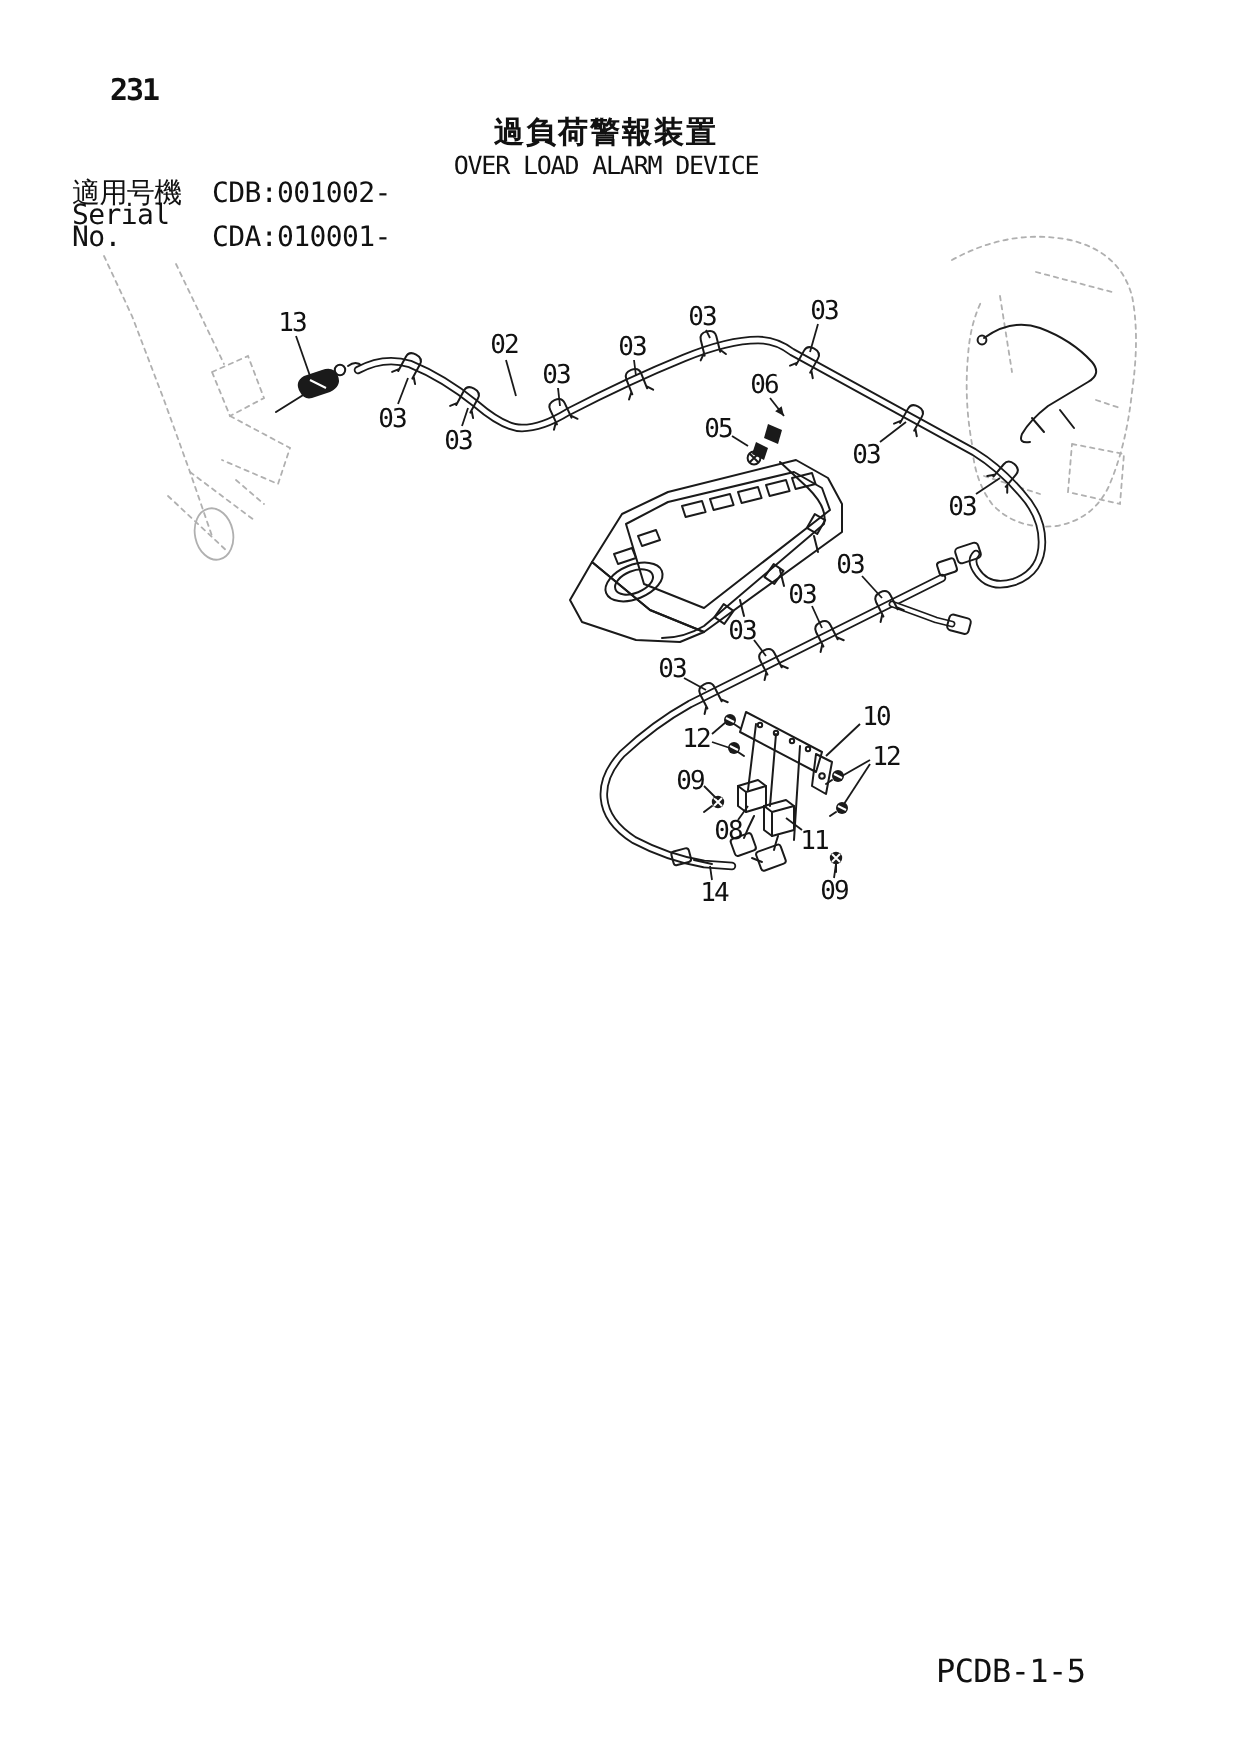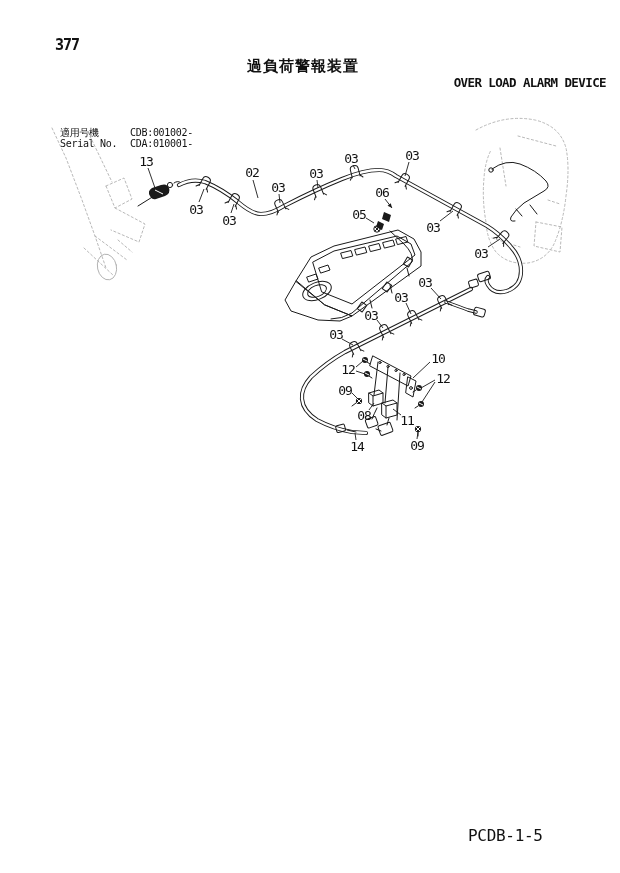--- a/index.html
+++ b/index.html
@@ -5,41 +5,41 @@
   html,body{margin:0;padding:0;}
   body{
     width:620px;height:873px;background:#ffffff;position:relative;
     font-family:"DejaVu Sans Mono","Liberation Mono",monospace;color:#111;
     overflow:hidden;
   }
   .abs{position:absolute;}
   .page-number{left:55px;top:36px;font-size:15px;font-weight:bold;letter-spacing:-1px;}
   .title-ja{left:0;top:57px;width:606px;text-align:center;font-size:15px;font-weight:bold;
     font-family:"DejaVu Sans","Liberation Sans",sans-serif;letter-spacing:1px;}
-  .title-en{left:0;top:75px;width:606px;text-align:right;font-size:12.5px;font-weight:bold;
+  .title-en{left:0;top:75px;width:606px;text-align:center;font-size:12.5px;font-weight:normal;
     letter-spacing:-0.6px;}
-  .serial-block{left:60px;top:92px;font-size:10px;line-height:11px;letter-spacing:-0.3px;margin-top:35px;}
+  .serial-block{left:36px;top:92px;font-size:14px;line-height:11px;letter-spacing:-0.3px;}
   .serial-row span{display:inline-block;}
   .serial-label{width:70px;}
   .doc-code{left:468px;top:826px;font-size:16px;letter-spacing:-0.3px;}
   svg{position:absolute;left:0;top:0;}
   .ln{fill:none;stroke:#1a1a1a;stroke-width:1;stroke-linecap:round;stroke-linejoin:round;}
   .faint{fill:none;stroke:#b0b0b0;stroke-width:0.9;stroke-linecap:round;}
   .faintd{fill:none;stroke:#b0b0b0;stroke-width:0.9;stroke-dasharray:2.2 2.4;stroke-linecap:round;}
   .tube-o{fill:none;stroke:#1a1a1a;stroke-width:4.2;stroke-linecap:round;stroke-linejoin:round;}
   .tube-i{fill:none;stroke:#ffffff;stroke-width:2.4;stroke-linecap:round;stroke-linejoin:round;}
   .leader{stroke:#1a1a1a;stroke-width:0.9;fill:none;}
   text.callout{font:13px "DejaVu Sans Mono","Liberation Mono",monospace;fill:#111;
     text-anchor:middle;letter-spacing:-1px;}
   .whl{stroke:#fff;stroke-width:1;fill:none;}
 </style>
 </head>
 <body>
 
-<div class="abs page-number">377</div>
+<div class="abs page-number">231</div>
 <div class="abs title-ja">過負荷警報装置</div>
 <div class="abs title-en">OVER LOAD ALARM DEVICE</div>
 
 <div class="abs serial-block">
   <div class="serial-row"><span class="serial-label">適用号機</span><span>CDB:001002-</span></div>
   <div class="serial-row"><span class="serial-label">Serial No.</span><span>CDA:010001-</span></div>
 </div>
 
 <div class="abs doc-code">PCDB-1-5</div>
 

